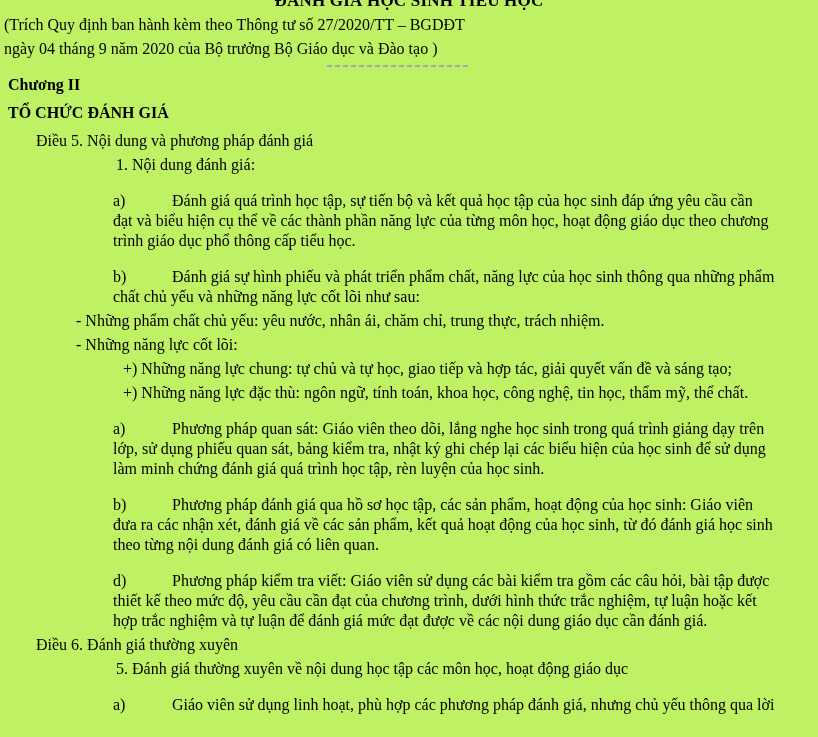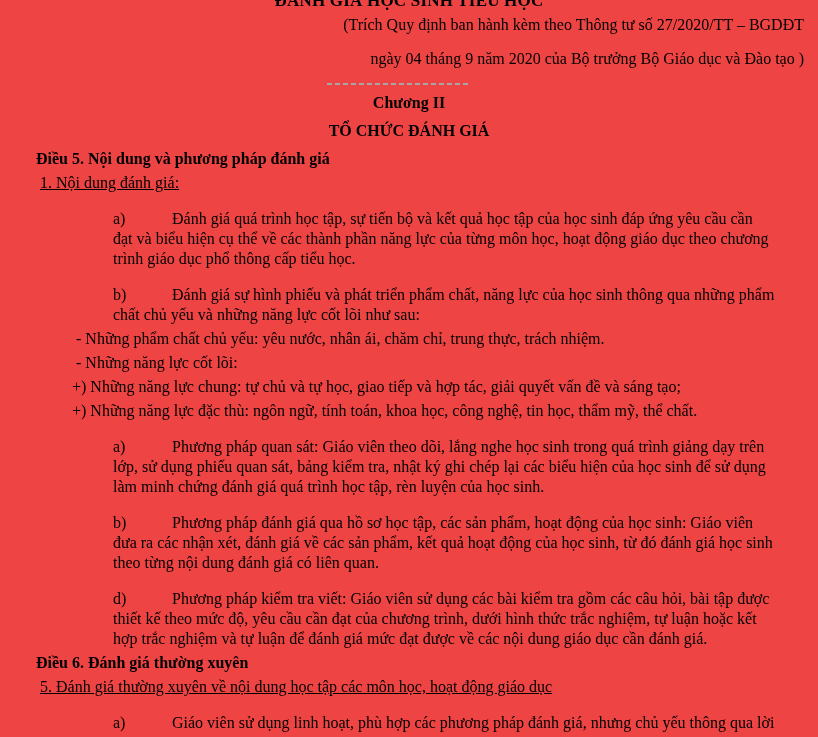--- a/index.html
+++ b/index.html
@@ -1,49 +1,49 @@
 <!DOCTYPE html>
 <html lang="vi"><head>
 <meta charset="utf-8">
 <style>
   html, body { margin: 0; padding: 0; background: #ffffff; }
   .page {
     position: relative;
     width: 818px;
     height: 737px;
     overflow: hidden;
-    background: #ef4444;
+    background: #bef264;
     color: #000000;
     font-family: "Liberation Serif", "DejaVu Serif", serif;
     font-size: 16px;
     line-height: 20px;
   }
   .doc-title {
     margin: -9px 0 0 0;
     text-align: center;
     font-weight: bold;
     font-size: 17px;
     letter-spacing: 0.2px;
   }
-  .doc-sub { margin: 14px; text-align: right; }
+  .doc-sub { margin: 4px; text-align: left; }
   .doc-sub.first { margin-top: 4px; }
   .sep {
     width: 144px;
     height: 2px;
     margin: 6px auto 6px auto;
     transform: translateX(-10px);
     background: repeating-linear-gradient(90deg, #a6a6a6 0 5px, transparent 5px 8px);
   }
-  .chapter { margin: 8px; text-align: center; font-weight: bold; }
-  .art { margin: 0 43px 4px 36px; font-weight: bold; }
+  .chapter { margin: 8px; font-weight: bold; }
+  .art { margin: 0 43px 4px 36px; font-weight: normal; }
   .art.first { margin-top: 5px; }
-  .p-num  { margin: 0 43px 4px 40px; text-decoration: underline; }
+  .p-num  { margin: 0 43px 4px 116px; }
   .p-let  { margin: 16px 43px 4px 113px; }
   .p-dash { margin: 0 43px 4px 76px; }
-  .p-plus { margin: 0 43px 4px 67px; text-indent: 5px; }
+  .p-plus { margin: 0 43px 4px 118px; text-indent: 5px; }
   .let-label { display: inline-block; width: 59px; text-indent: 0; }
 </style>
 </head>
 <body>
 
 <div class="page">
 
   <p class="doc-title">ĐÁNH GIÁ HỌC SINH TIỂU HỌC</p>
   <p class="doc-sub first">(Trích Quy định ban hành kèm theo Thông tư số 27/2020/TT – BGDĐT</p>
   <p class="doc-sub">ngày 04 tháng 9 năm 2020 của Bộ trưởng Bộ Giáo dục và Đào tạo )</p>

